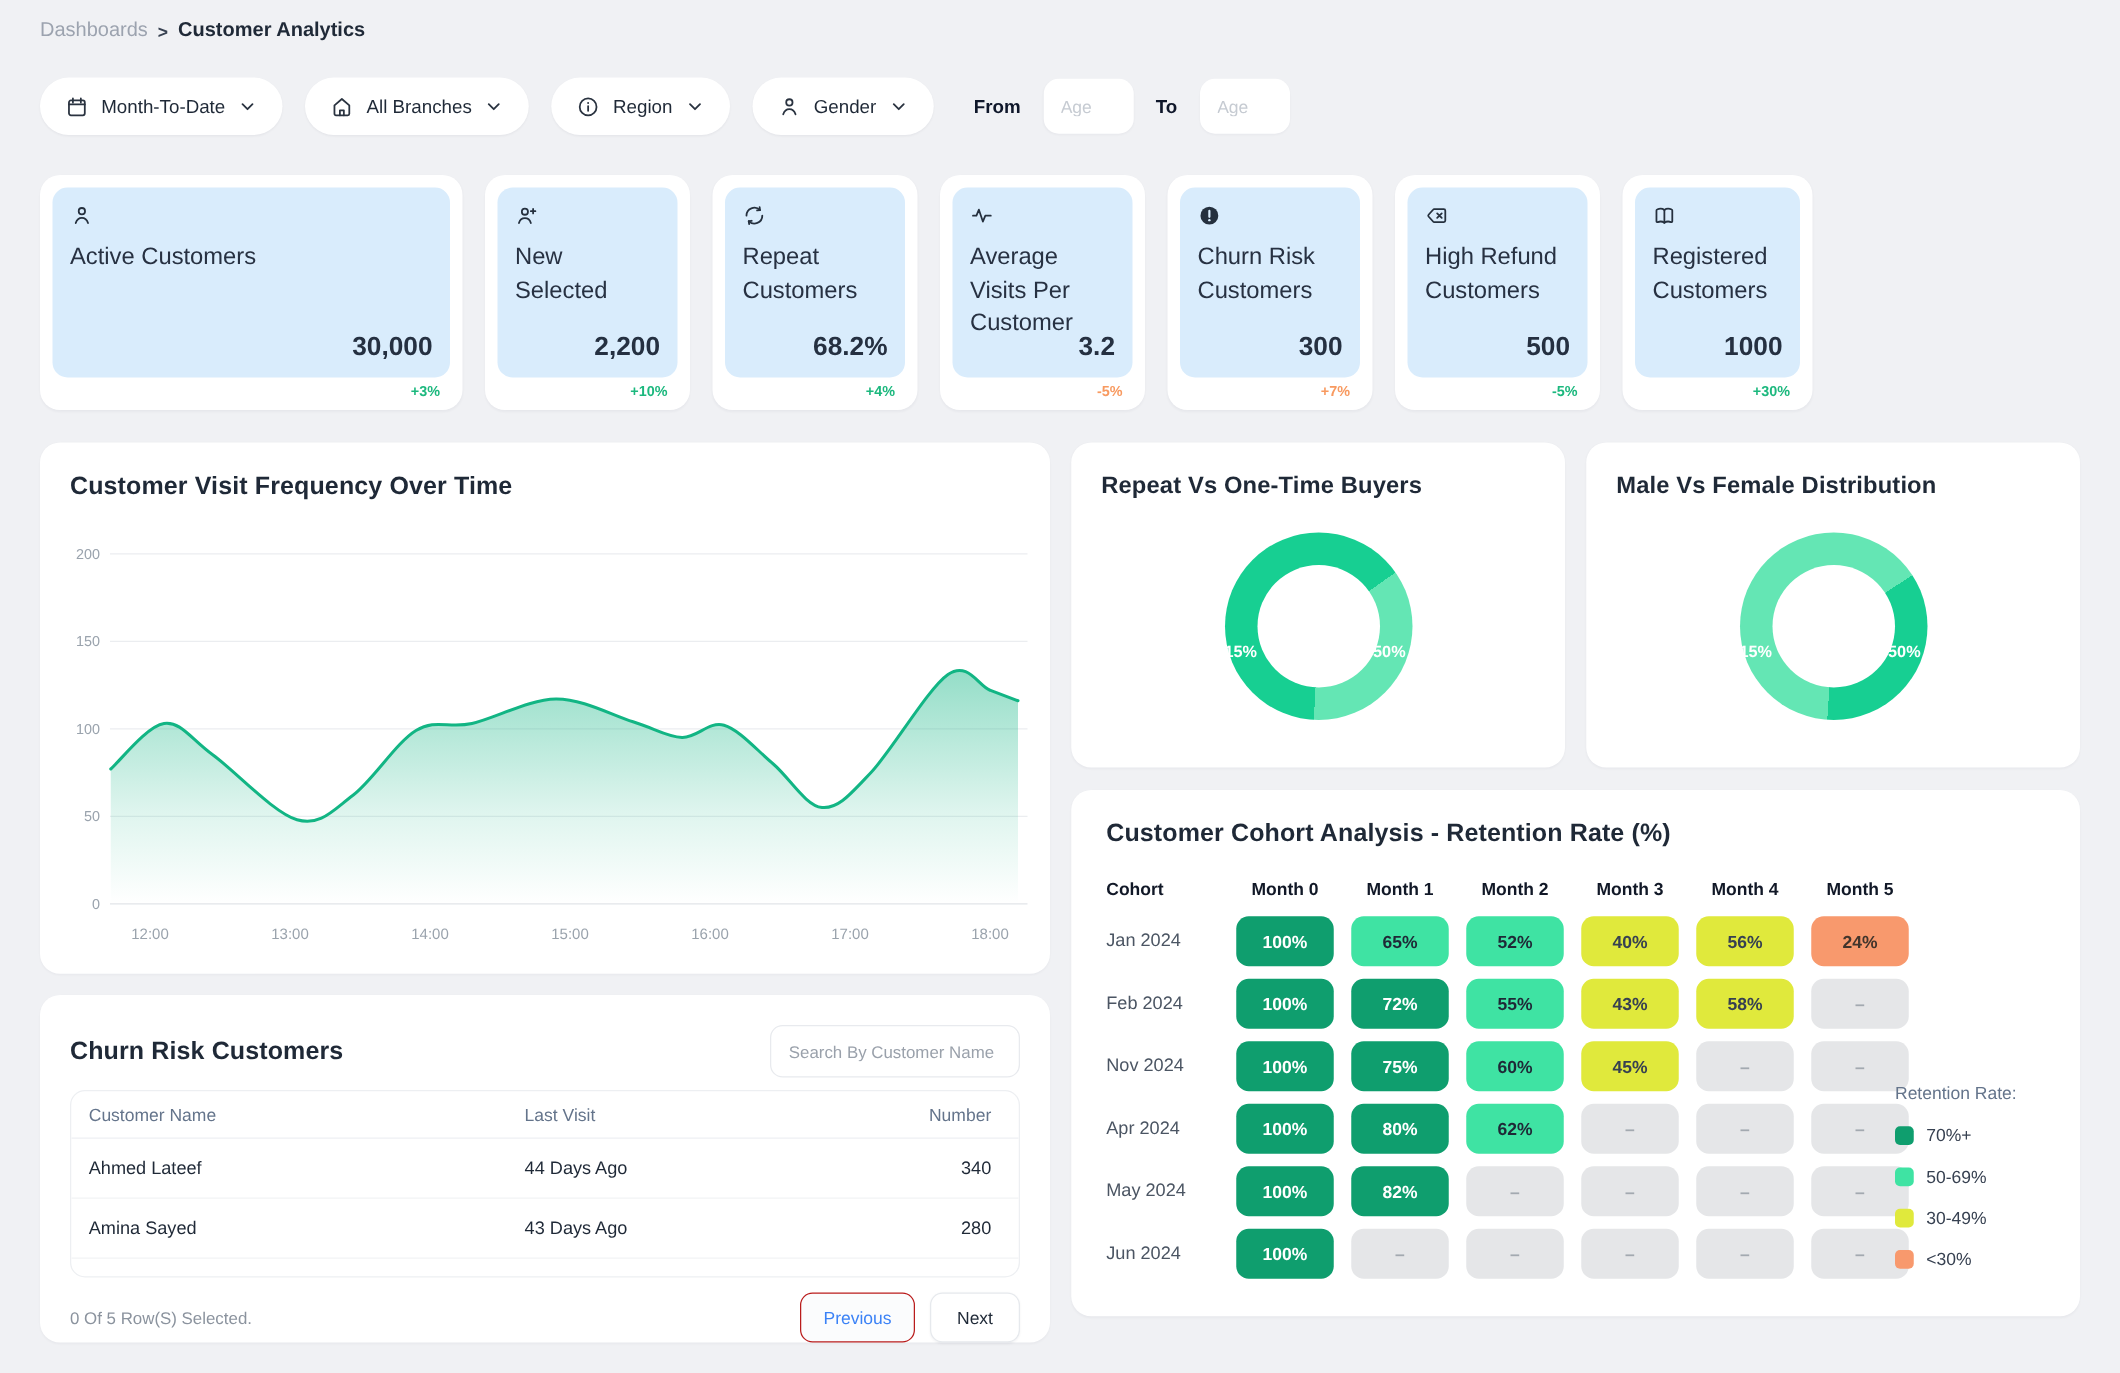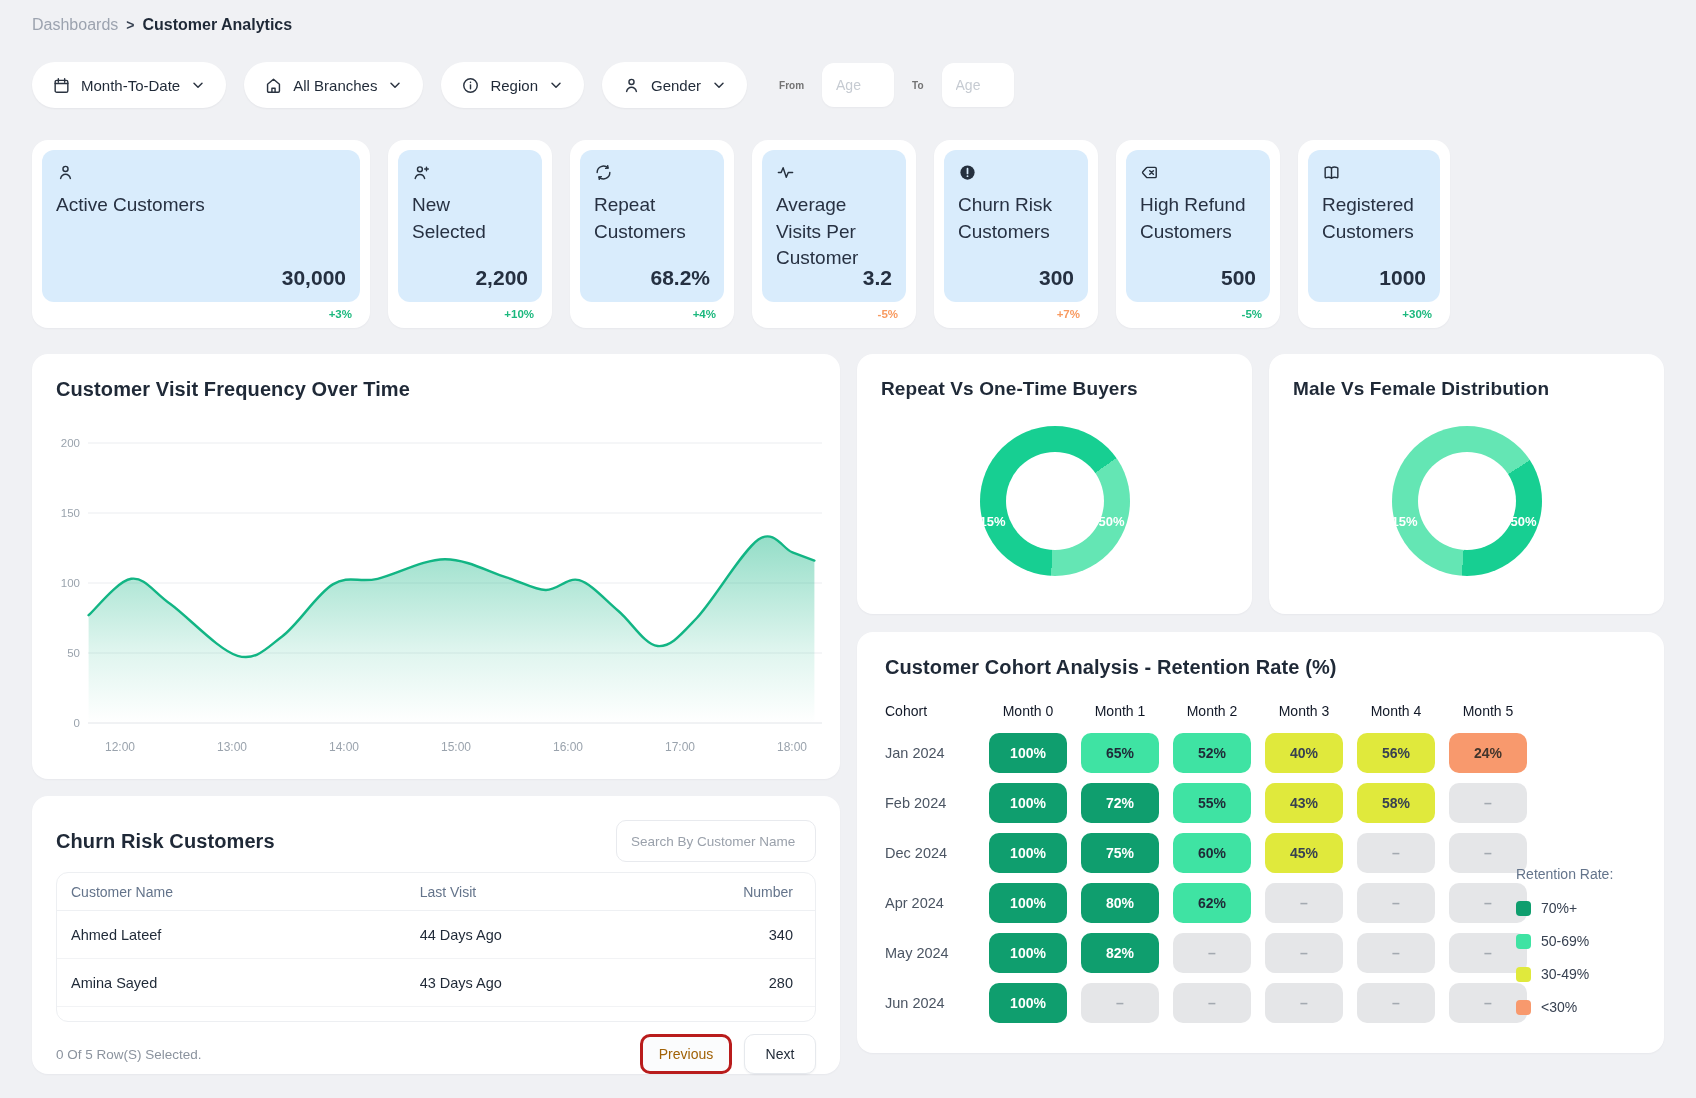--- a/index.html
+++ b/index.html
@@ -6,21 +6,21 @@
 html,body{width:1696px;height:1098px}
 body{background:#f0f1f4;font-family:"Liberation Sans",sans-serif;color:#1f2937;overflow:hidden}
 .page{width:100%;height:100%;padding:16px 32px 0}
 .breadcrumb{display:flex;gap:8px;align-items:center;font-size:16px}
 .bc-parent{color:#9ca3af;cursor:pointer}
 .bc-sep{color:#374151;font-weight:700;font-size:14px}
 .bc-current{color:#1f2937;font-weight:600}
 .filter-bar{margin-top:28px;display:flex;align-items:center;gap:18px}
 .chip{display:inline-flex;align-items:center;gap:10px;height:46px;padding:0 20px;background:#fff;border:none;border-radius:24px;font-size:15px;font-weight:500;color:#1f2937;cursor:pointer;box-shadow:0 1px 2px rgba(16,24,40,.05);font-family:inherit}
 .chip svg{display:block;color:#2a3340}
-.from-to{font-size:10px;font-weight:700;color:#737373}
+.from-to{font-size:15px;font-weight:700;color:#0f172a}
 .ft-from{margin-left:14px}
 .age-input{width:72px;height:44px;border:none;border-radius:12px;background:#fff;padding:4px 14px;font-size:14px;font-family:inherit;color:#1f2937;box-shadow:0 1px 2px rgba(16,24,40,.04)}
 .age-input::placeholder{color:#c6cbd2}
 .kpi-row{margin-top:32px;display:flex;gap:18px}
 .kpi-card{background:#fff;border-radius:16px;padding:10px 10px 4px;width:164px;box-shadow:0 1px 2px rgba(16,24,40,.04)}
 .kpi-card:first-child{width:338px}
 .kpi-card:last-child{width:152px}
 .kpi-panel{position:relative;background:#d9ecfc;border-radius:12px;height:152px;padding:13px 14px}
 .kpi-ic{color:#25303e}
 .kpi-label{margin-top:6px;font-size:19px;color:#273142;line-height:1.4}
@@ -37,21 +37,21 @@
 .donut-row{display:flex;gap:17px}
 .donut-card{width:395px;height:260px;padding:24px;position:relative}
 .donut-card .card-title{font-size:19px}
 .donut{width:150px;height:150px;border-radius:50%;position:relative;margin:26px auto 0}
 .donut::after{content:"";position:absolute;left:26px;top:26px;width:98px;height:98px;border-radius:50%;background:#fff}
 .dlabel{position:absolute;z-index:2;color:#fff;font-size:13px;font-weight:600;top:63%;transform:translateY(-50%)}
 .dlabel-left{left:0}
 .dlabel-right{right:5px}
 .cohort-card{height:421px;padding:24px 28px;position:relative}
 #cohortGrid{margin-top:24px;display:grid;grid-template-columns:90px repeat(6,78px);column-gap:14px;row-gap:10px;align-items:center}
-.co-head{font-size:14px;font-weight:400;color:#111827;text-align:center;padding-bottom:4px}
+.co-head{font-size:14px;font-weight:700;color:#111827;text-align:center;padding-bottom:4px}
 .co-head.first{text-align:left}
 .co-label{font-size:14.5px;color:#4b5563}
 .co-cell{height:40px;border-radius:10px;display:flex;align-items:center;justify-content:center;font-size:14px;font-weight:600}
 .legend{position:absolute;right:22px;top:234px;width:126px}
 .lg-title{font-size:14px;color:#64748b;margin-bottom:18px}
 .lg-item{display:flex;align-items:center;gap:10px;margin-bottom:17px}
 .lg-sw{width:15px;height:15px;border-radius:4px;display:inline-block}
 .lg-lab{font-size:14px;color:#374151}
 .churn-card{height:278px;padding:24px}
 .churn-head{display:flex;justify-content:space-between;align-items:center}
@@ -60,21 +60,21 @@
 .table-wrap{margin-top:10px;border:1px solid #edeff2;border-radius:12px;overflow:hidden;height:150px}
 .t-head{display:grid;grid-template-columns:46% 34% 20%;height:38px;align-items:center;border-bottom:1px solid #eef0f3}
 .t-head .t-cell{font-size:14px;color:#64748b;font-weight:500}
 .t-cell{padding-left:14px}
 .t-cell.c2{text-align:right;padding-right:22px}
 .t-row{display:grid;grid-template-columns:46% 34% 20%;height:48px;align-items:center;border-bottom:1px solid #f2f3f5;font-size:14.5px;color:#1f2937;cursor:pointer}
 .churn-foot{margin-top:12px;display:flex;justify-content:space-between;align-items:center}
 .foot-note{font-size:13.5px;color:#8b939e}
 .foot-btns{display:flex;gap:12px}
 .btn{height:40px;border-radius:10px;font-size:14px;font-family:inherit;cursor:pointer}
-.btn-prev{width:92px;background:#fbfcfd;border:3px solid #b91c1c;color:#a16207}
+.btn-prev{width:92px;background:#fbfcfd;border:1px solid #b91c1c;color:#3b82f6}
 .btn-next{width:72px;background:#fff;border:1px solid #e6e9ed;color:#1f2937;font-weight:500;box-shadow:0 1px 2px rgba(16,24,40,.05)}
 </style>
 </head>
 <body>
 
 <div class="page">
 
   <div class="breadcrumb">
     <span class="bc-parent">Dashboards</span>
     <span class="bc-sep">&gt;</span>
@@ -306,21 +306,21 @@
             <div class="co-cell" style="background: rgb(224, 233, 60); color: rgb(55, 65, 81);">40%</div>
             <div class="co-cell" style="background: rgb(224, 233, 60); color: rgb(55, 65, 81);">56%</div>
             <div class="co-cell" style="background: rgb(248, 153, 109); color: rgb(66, 53, 44);">24%</div>
             <div class="co-label">Feb 2024</div>
             <div class="co-cell" style="background: rgb(15, 158, 110); color: rgb(255, 255, 255);">100%</div>
             <div class="co-cell" style="background: rgb(15, 158, 110); color: rgb(255, 255, 255);">72%</div>
             <div class="co-cell" style="background: rgb(63, 227, 163); color: rgb(31, 41, 55);">55%</div>
             <div class="co-cell" style="background: rgb(224, 233, 60); color: rgb(55, 65, 81);">43%</div>
             <div class="co-cell" style="background: rgb(224, 233, 60); color: rgb(55, 65, 81);">58%</div>
             <div class="co-cell" style="background: rgb(229, 230, 232); color: rgb(163, 169, 176);">–</div>
-            <div class="co-label">Dec 2024</div>
+            <div class="co-label">Nov 2024</div>
             <div class="co-cell" style="background: rgb(15, 158, 110); color: rgb(255, 255, 255);">100%</div>
             <div class="co-cell" style="background: rgb(15, 158, 110); color: rgb(255, 255, 255);">75%</div>
             <div class="co-cell" style="background: rgb(63, 227, 163); color: rgb(31, 41, 55);">60%</div>
             <div class="co-cell" style="background: rgb(224, 233, 60); color: rgb(55, 65, 81);">45%</div>
             <div class="co-cell" style="background: rgb(229, 230, 232); color: rgb(163, 169, 176);">–</div>
             <div class="co-cell" style="background: rgb(229, 230, 232); color: rgb(163, 169, 176);">–</div>
             <div class="co-label">Apr 2024</div>
             <div class="co-cell" style="background: rgb(15, 158, 110); color: rgb(255, 255, 255);">100%</div>
             <div class="co-cell" style="background: rgb(15, 158, 110); color: rgb(255, 255, 255);">80%</div>
             <div class="co-cell" style="background: rgb(63, 227, 163); color: rgb(31, 41, 55);">62%</div>

